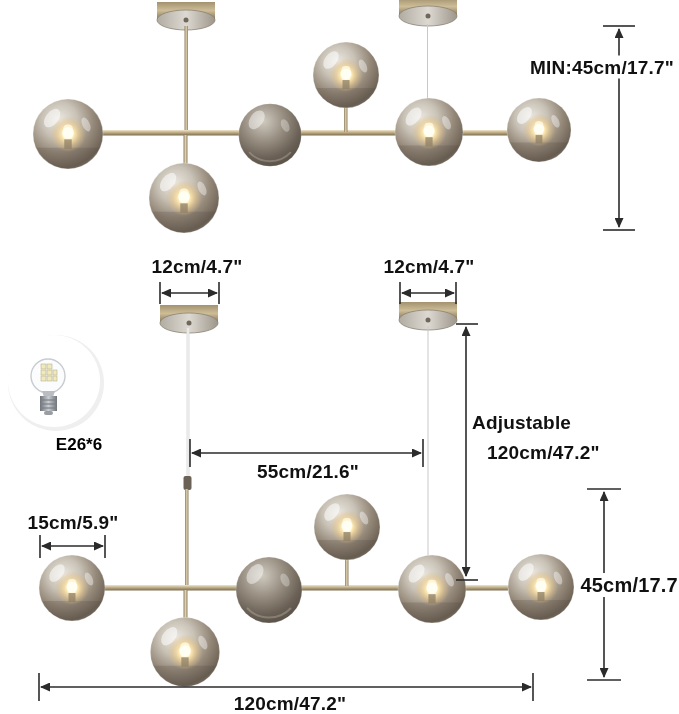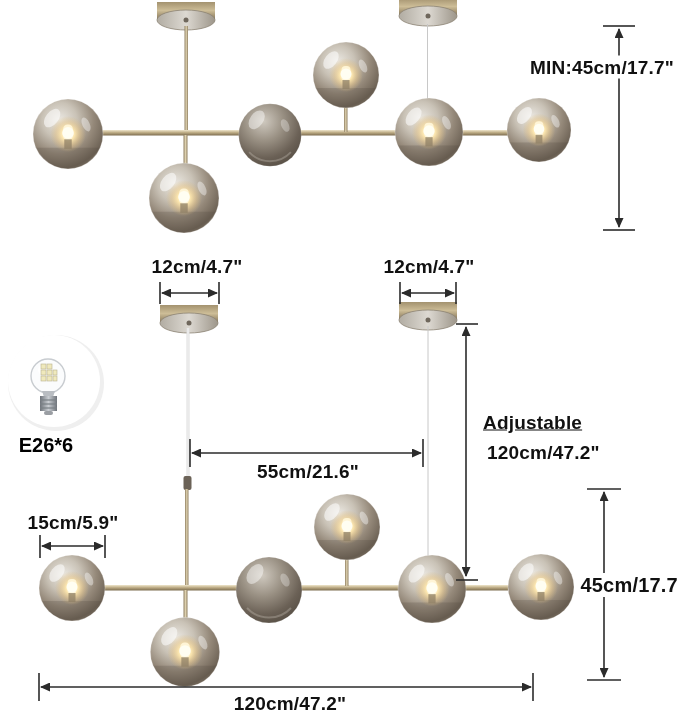--- a/index.html
+++ b/index.html
@@ -21,23 +21,24 @@
     letter-spacing:0.2px;
     line-height:1;
   }
   .dim-label.on-line{background:#fff;padding:2px 4px;}
   .dim-label.left-align{transform:translate(0,-50%);}
   .dim-label.big{font-size:20px;}
   .bulb-spec{
     position:absolute;
     transform:translate(-50%,-50%);
     font-weight:bold;
-    font-size:20px;
+    font-size:17px;
     color:#000;
     white-space:nowrap;
+    margin-left:33px;
   }
 </style>
 </head>
 <body>
 
 <div class="stage">
 
 <svg width="679" height="714" viewBox="0 0 679 714">
   <defs>
     <radialGradient id="glassLit" cx="38%" cy="30%" r="78%">
@@ -235,21 +236,21 @@
     </g>
   </g>
 </svg>
 
 <div class="dim-label on-line" style="left:602px; top:67px;">MIN:45cm/17.7"</div>
 
 <div class="dim-label" style="left:197px; top:266px;">12cm/4.7"</div>
 
 <div class="dim-label" style="left:429px; top:266px;">12cm/4.7"</div>
 
-<div class="dim-label left-align" style="left:483px; top:422px;text-decoration:underline;">Adjustable</div>
+<div class="dim-label left-align" style="left:472px; top:422px;">Adjustable</div>
 
 <div class="dim-label left-align" style="left:487px; top:452px;">120cm/47.2"</div>
 
 <div class="dim-label" style="left:308px; top:471px;">55cm/21.6"</div>
 
 <div class="dim-label" style="left:73px; top:522px;">15cm/5.9"</div>
 
 <div class="dim-label on-line big" style="left:634px; top:585px;">45cm/17.7"</div>
 
 <div class="dim-label" style="left:290px; top:703px;">120cm/47.2"</div>

